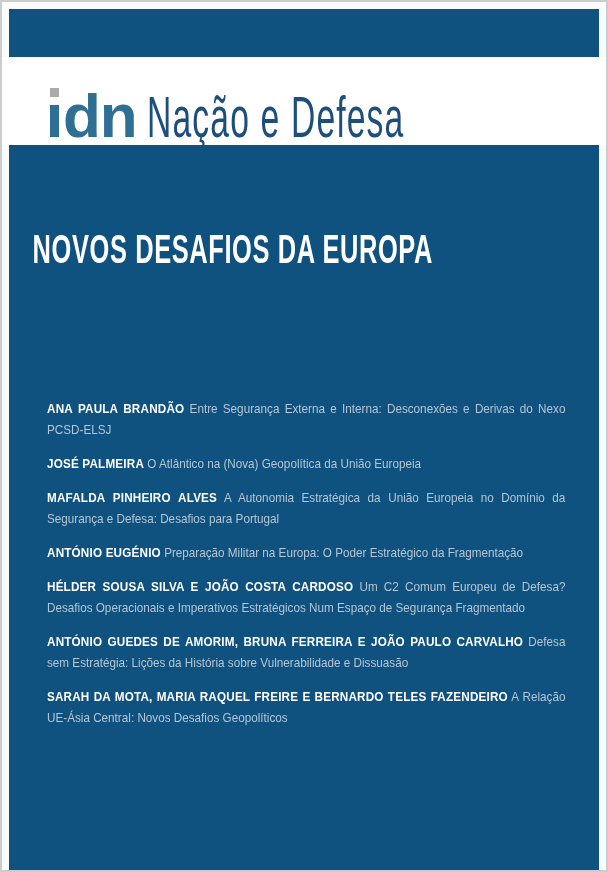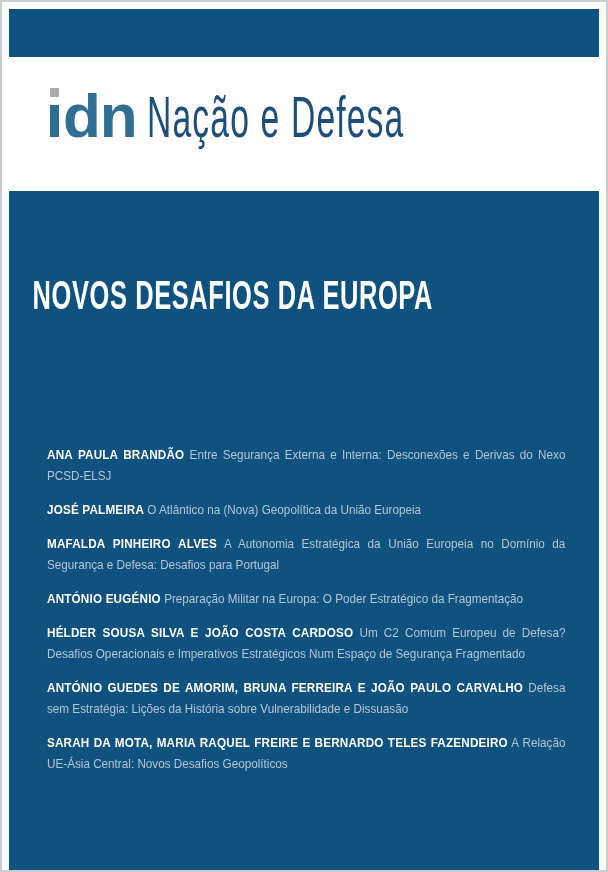--- a/index.html
+++ b/index.html
@@ -10,21 +10,21 @@
     background:#fafbfb;
     border:2px solid #c9cdd0;
     padding:7px;
     font-family:"Liberation Sans",sans-serif;
     overflow:hidden;
   }
   
   .topbar{height:48px;background:#0f517f;}
   
   .logoband{
-    height:134px;background:#ffffff;
+    height:88px;background:#ffffff;
     margin:0 -7px;
     display:flex;align-items:baseline;
     padding:28px 0 0 48px;
     box-sizing:border-box;
     overflow:hidden;
   }
   .logo-acronym{
     display:inline-block;
     font-size:62px;font-weight:700;
     color:#2e6f93;letter-spacing:-1px;

